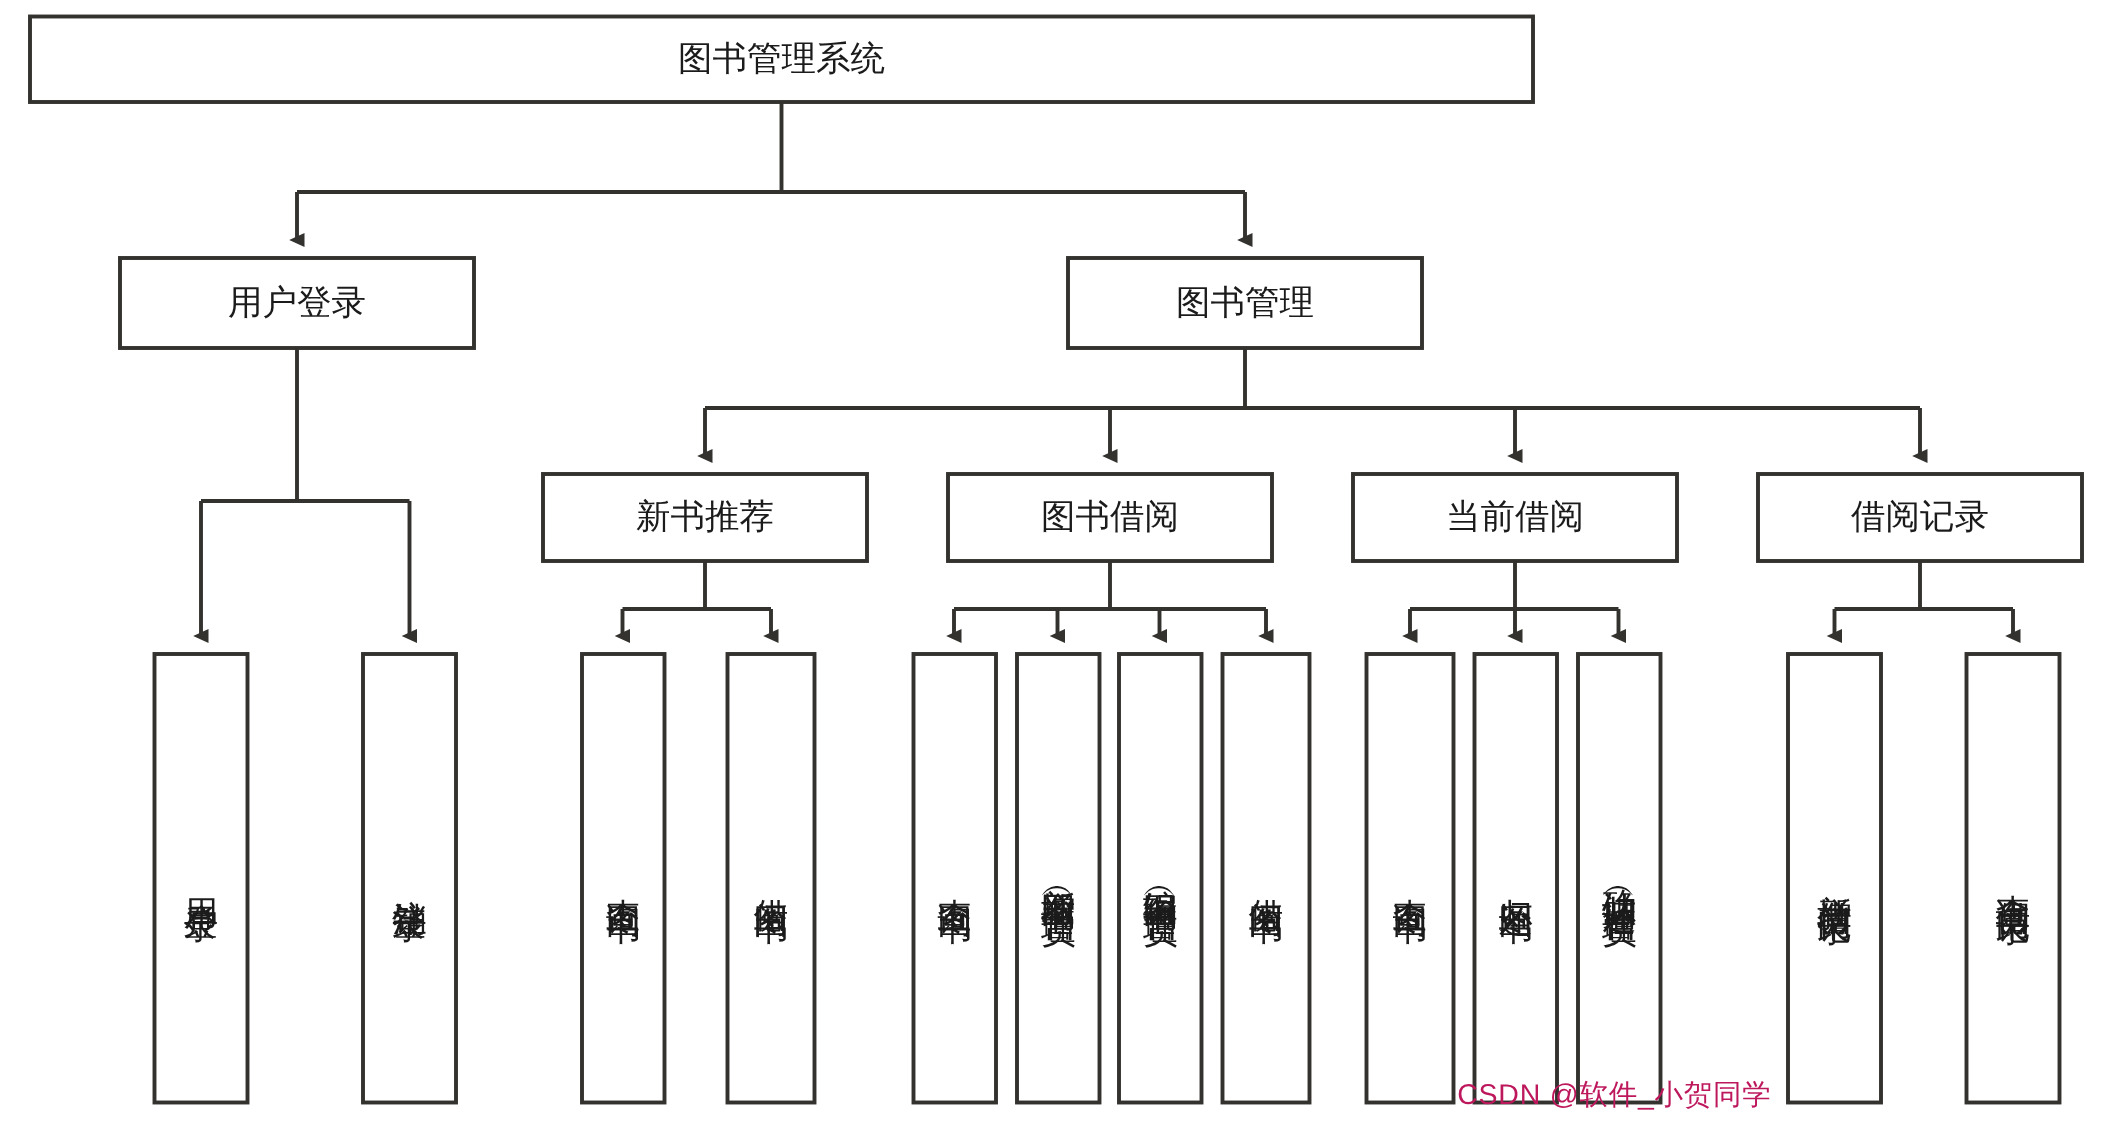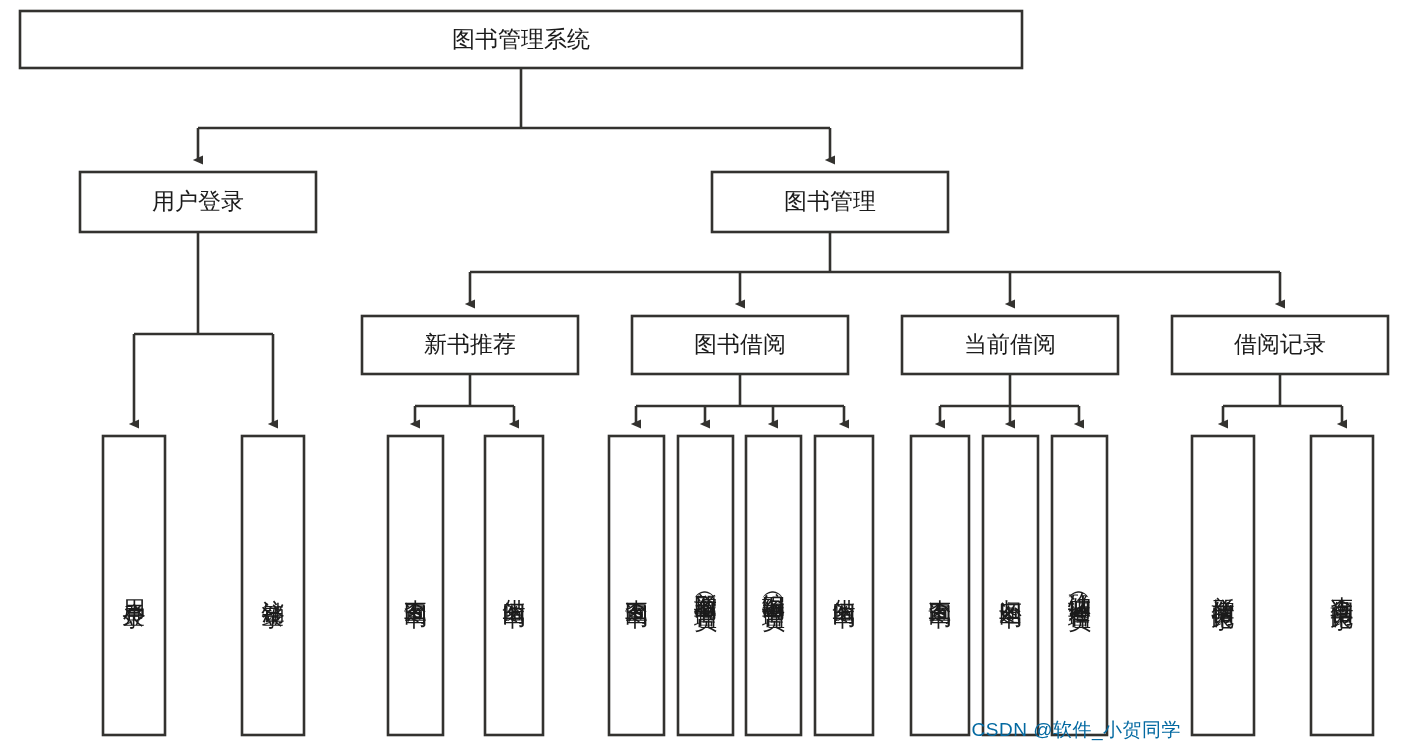--- a/index.html
+++ b/index.html
@@ -64,21 +64,21 @@
     display: flex;
     align-items: center;
     justify-content: center;
   }
   .watermark {
     position: absolute;
     right: 8px;
     bottom: 4px;
     font-family: "Liberation Sans", "DejaVu Sans", sans-serif;
     font-size: 19px;
-    color: #0369a1;
+    color: #be185d;
     letter-spacing: 0.5px;
     white-space: nowrap;
     margin-top: 43px;
   }
 </style>
 </head>
 <body>
 
 <div id="diagram-root">
 

